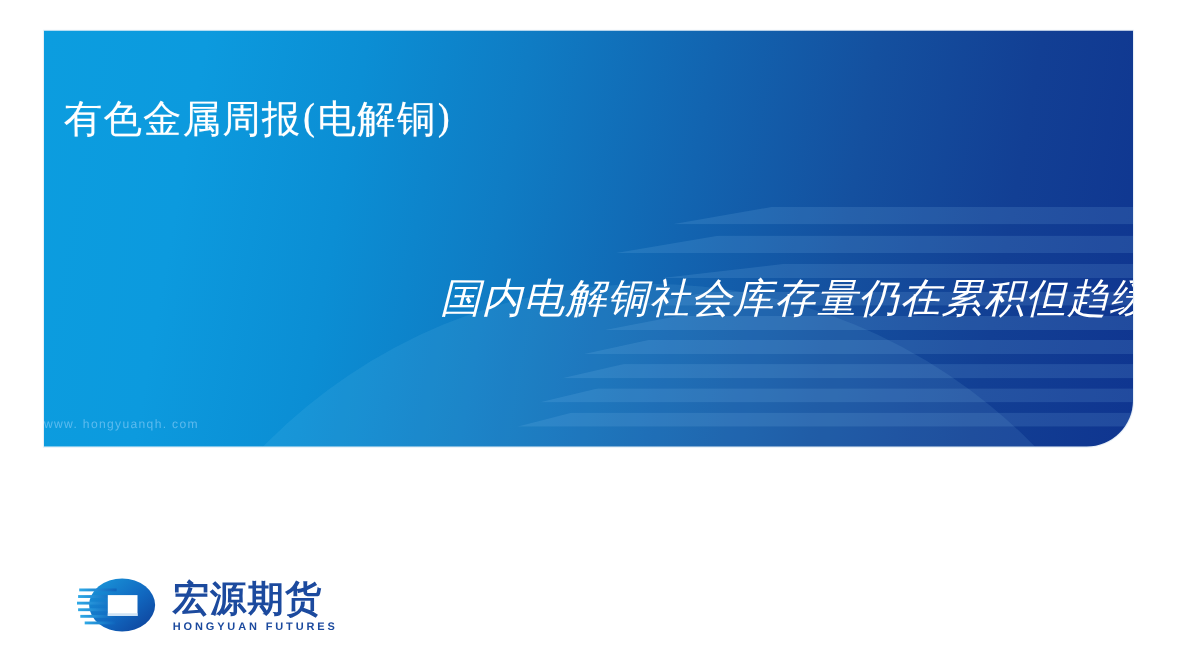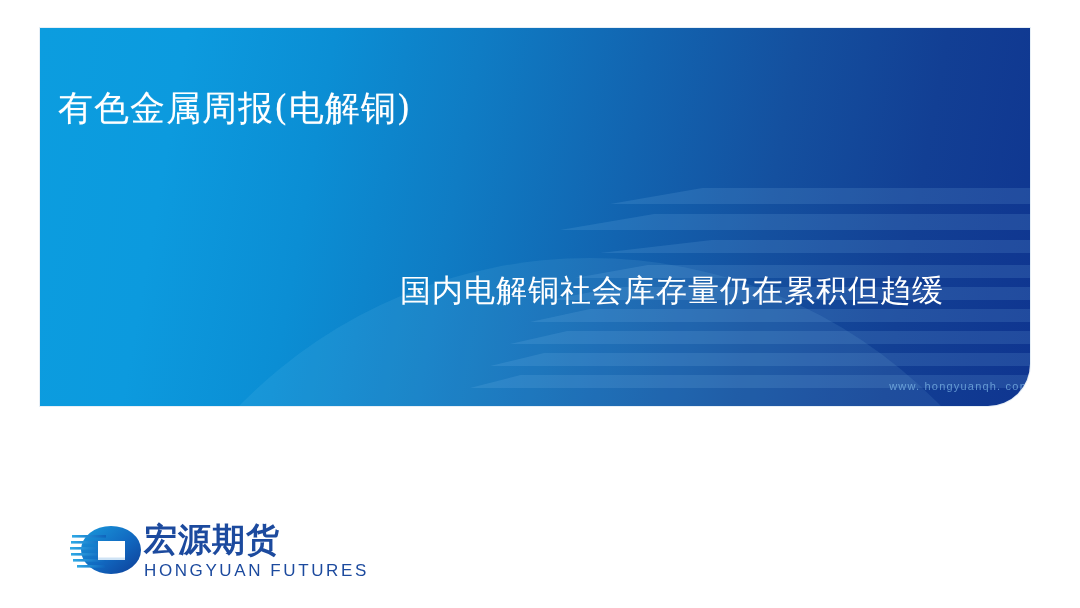--- a/index.html
+++ b/index.html
@@ -97,49 +97,51 @@
     font-size: 31px;
     font-weight: 400;
     font-style: italic;
     letter-spacing: 1px;
     font-family: "DejaVu Serif", "Liberation Serif", serif;
     white-space: nowrap;
   }
   .cover-subtitle-2 {
     position: absolute;
     left: 360px;
-    top: 242px;
+    top: 219px;
     color: #ffffff;
-    font-size: 31px;
+    font-size: 37px;
     font-weight: 400;
+    font-style: italic;
     letter-spacing: 1px;
     font-family: "DejaVu Serif", "Liberation Serif", serif;
     white-space: nowrap;
   }
   .watermark {
     position: absolute;
     left: 0;
     right: 0;
     top: 352px;
-    text-align: right;
+    text-align: left;
     color: rgba(150,210,250,0.58);
     font-size: 11px;
     letter-spacing: 1.2px;
     font-family: "Liberation Sans", sans-serif;
     z-index: 6;
   }
 
   
   .logo-block {
     position: absolute;
     left: 70px;
     top: 520px;
     height: 62px;
     display: flex;
     align-items: center;
+    gap: 13px;
   }
   .logo-mark {
     width: 74px;
     height: 54px;
     flex: 0 0 auto;
   }
   .logo-words {
     display: flex;
     flex-direction: column;
     justify-content: center;
@@ -147,22 +149,22 @@
   }
   .logo-cn {
     color: #1c4a9e;
     font-size: 33px;
     font-weight: 700;
     letter-spacing: 1px;
     font-family: "DejaVu Sans", "Liberation Sans", sans-serif;
   }
   .logo-en {
     color: #1c4a9e;
-    font-size: 17px;
-    font-weight: 400;
+    font-size: 10px;
+    font-weight: 700;
     letter-spacing: 2.6px;
     margin-top: 6px;
     font-family: "Liberation Sans", sans-serif;
   }
 </style>
 </head>
 <body>
 
 <div class="cover-panel">
 

